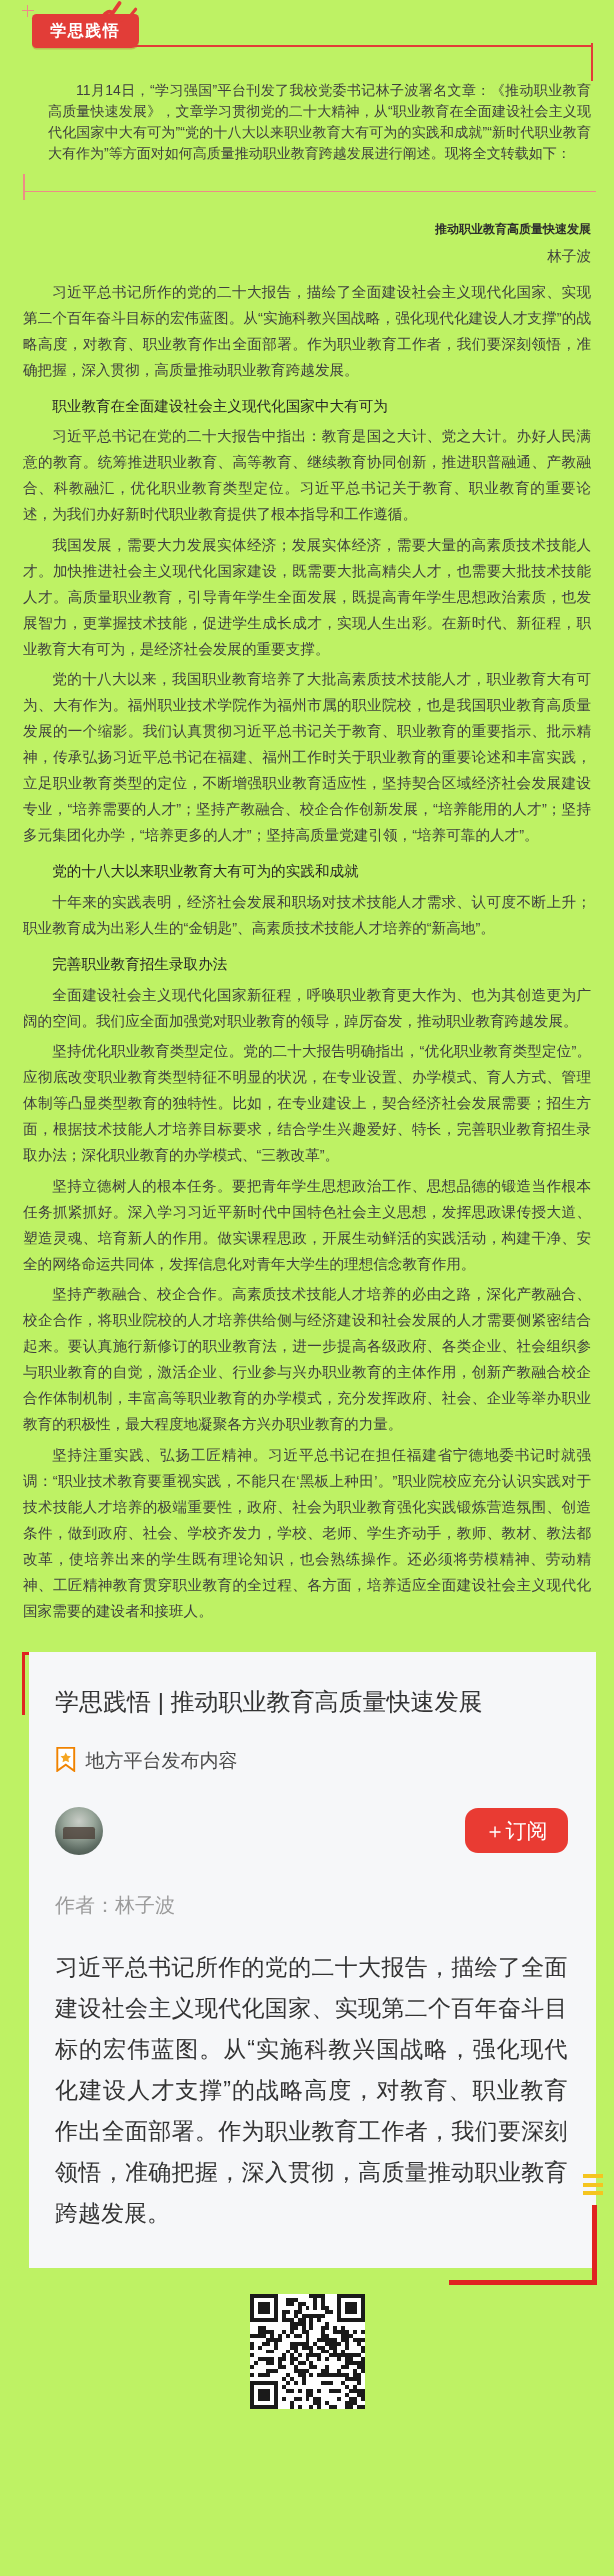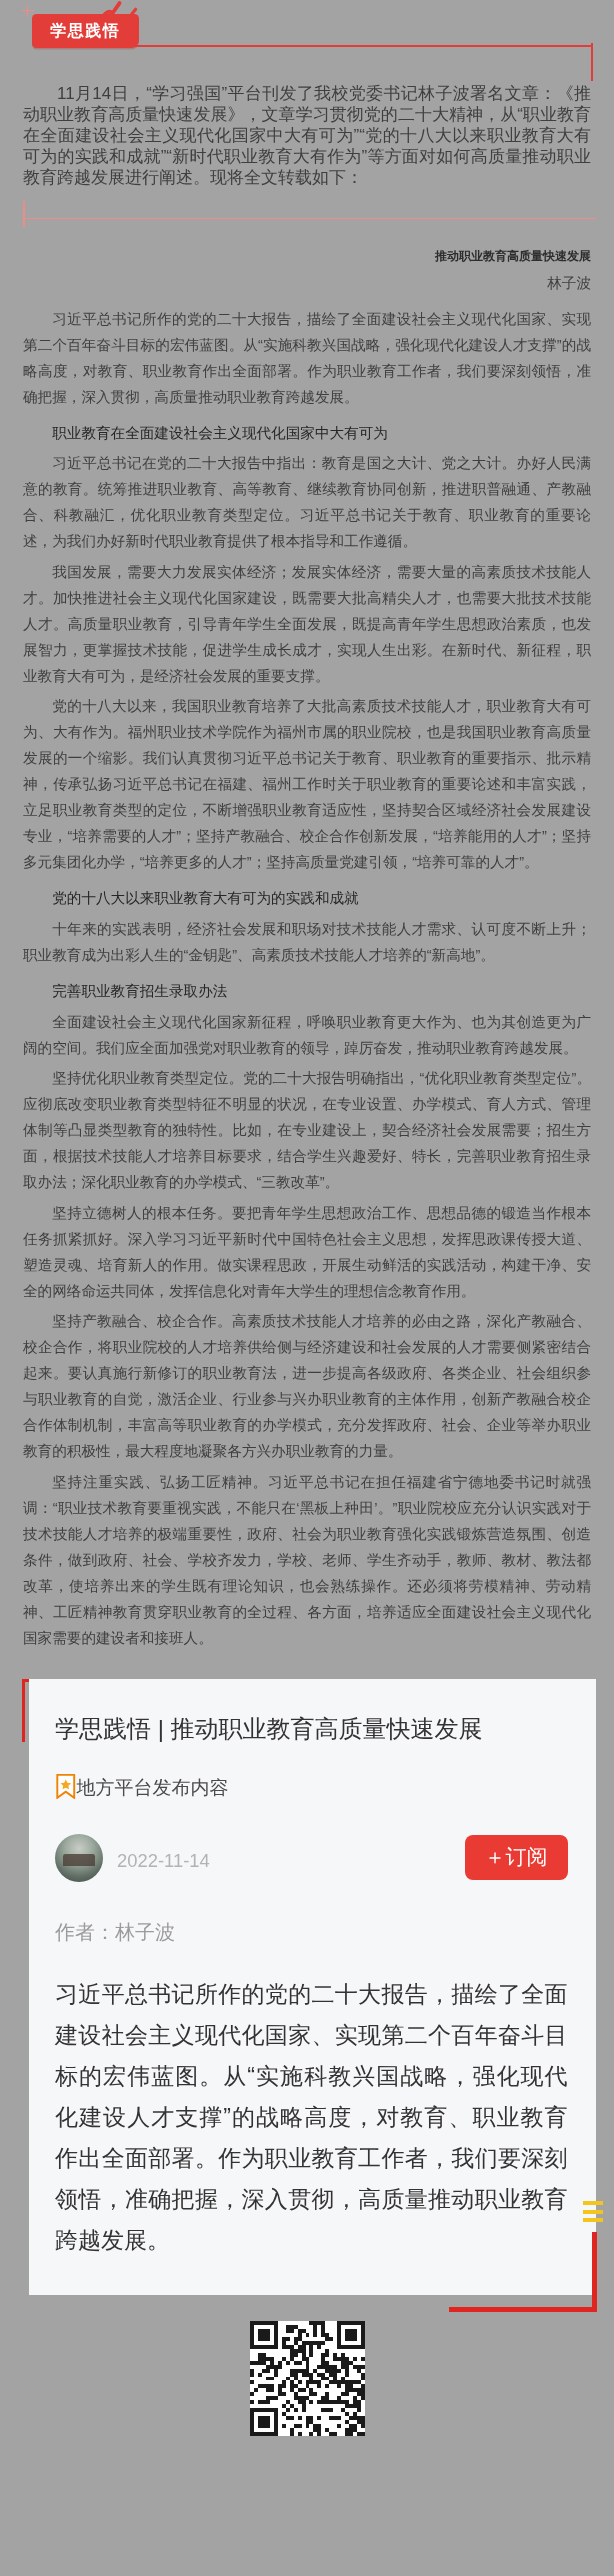--- a/index.html
+++ b/index.html
@@ -1,67 +1,67 @@
 <!DOCTYPE html>
 <html style="--accent-red: #e23d38; --light-red: #ed8d87; --corner-red: #e02420; --subscribe-red: #e93b33; --deco-yellow: #f5c51f;font-size:12.3px"><head>
 <meta charset="utf-8">
 <style>
   html,body{margin:0;padding:0;background:#ffffff;}
   body{font-family:"Liberation Sans","DejaVu Sans",sans-serif;}
-  #page{position:relative;width:614px;height:2576px;margin:0 auto;background:#a3a3a3;overflow:hidden;}
+  #page{position:relative;width:614px;height:2576px;margin:0 auto;background:#bef264;overflow:hidden;}
 
   
   .top-decor{position:relative;height:51px;}
   .plus-mark{position:absolute;left:21.5px;top:4.6px;width:12.3px;height:12.3px;}
   .plus-mark::before,.plus-mark::after{content:"";position:absolute;background:var(--light-red);}
   .plus-mark::before{left:5.4px;top:0;width:1.5px;height:12.3px;}
   .plus-mark::after{left:0;top:5.4px;width:12.3px;height:1.5px;}
   .badge{position:absolute;left:32px;top:14px;min-width:85px;height:34px;background:var(--accent-red);
          border-radius:4.6px 4.6px 7.7px 4.6px;color:#fff;font-size:16px;font-weight:bold;
          display:flex;align-items:center;justify-content:center;padding:0 10.8px;letter-spacing:1.5px;
          box-shadow:0 1.5px 0 rgba(180,30,25,.25);}
   .birds{position:absolute;left:98px;top:0px;}
   .top-line{position:absolute;left:132px;right:21.5px;top:45px;height:1.5px;background:var(--accent-red);}
   .top-line-tick{position:absolute;right:21.5px;top:43px;width:1.5px;height:38px;background:var(--accent-red);}
 
   
-  .intro{padding:15.4px 23px 0 23px;font-size:17px;line-height:21px;color:#3f3f3f;
-         text-align:justify;text-indent:2em;}
+  .intro{padding:15.4px 23px 0 23px;font-size:14px;line-height:21px;color:#3f3f3f;
+         text-align:justify;text-indent:2em;margin-left:25px;}
   .intro-divider{position:relative;margin-top:12.3px;height:23px;}
   .intro-divider .h{position:absolute;left:23px;right:18.4px;top:12.3px;height:1.5px;background:var(--light-red);}
   .intro-divider .v{position:absolute;left:23px;top:-4.6px;width:1.5px;height:26px;background:var(--light-red);}
 
   
   .article{padding:20px 23px 0 23px;}
   .article-title{font-size:12px;font-weight:bold;color:#2d2d2d;text-align:right;margin:0 0 9px 0;}
   .article-author{font-size:14.6px;color:#3f3f3f;text-align:right;margin:0 0 12.3px 0;}
   .para{font-size:14.6px;line-height:26px;color:#3f3f3f;text-align:justify;text-indent:2em;margin:0 0 4.6px 0;}
   .para.heading{font-weight:normal;color:#262626;margin-top:10px;}
 
   
   .card-wrap{position:relative;margin-top:28px;}
   .corner-tl-h{position:absolute;left:21.5px;top:0;width:198px;height:3.1px;background:var(--corner-red);}
   .corner-tl-v{position:absolute;left:21.5px;top:0;width:3.1px;height:63px;background:var(--corner-red);}
   .card{position:relative;margin-left:29px;margin-right:18.4px;background:#f6f7f9;
         padding:28px 28px 34px 26px;}
   .card-title{font-size:24px;line-height:44px;color:#333;font-weight:500;margin:0;}
   .card-tag-row{display:flex;align-items:center;margin-top:23px;}
-  .card-tag-row .tag-label{font-size:19px;color:#4a4a4a;margin-left:0;}
+  .card-tag-row .tag-label{font-size:19px;color:#4a4a4a;margin-left:9px;}
   .pub-row{display:flex;align-items:center;margin-top:32px;}
   .avatar{width:48px;height:48px;border-radius:50%;flex:0 0 48px;
           background:
             radial-gradient(circle at 50% 30%, #c9cdc7 0%, #9aa89c 35%, #5d6b62 70%, #3e4a44 100%);
           overflow:hidden;position:relative;}
   .avatar::after{content:"";position:absolute;left:7.7px;top:20px;width:32px;height:12.3px;
           background:#4c4038;border-radius:2.3px 2.3px 0 0;opacity:.8;}
   .pub-meta{margin-left:14px;flex:1;}
   .pub-name{font-size:21.5px;color:#333;}
   .pub-date{font-size:18.4px;color:#b3b3b3;margin-top:6.1px;}
   .subscribe-btn{flex:0 0 auto;background:var(--subscribe-red);color:#fff;font-size:21px;
-          border:none;border-radius:8px;padding:12.3px 20px;line-height:1;cursor:pointer;font-family:Liberation Serif, serif;}
+          border:none;border-radius:13px;padding:12.3px 20px;line-height:1;cursor:pointer;}
   .card-author{font-size:20px;color:#9b9b9b;margin-top:37px;}
   .card-body{font-size:23px;line-height:41px;color:#333;margin-top:28px;text-align:justify;}
 
   .corner-br-v{position:absolute;right:17px;bottom:-17px;width:4.6px;height:80px;background:var(--corner-red);}
   .corner-br-h{position:absolute;right:17px;bottom:-17px;width:148px;height:4.6px;background:var(--corner-red);}
   .yellow-dashes{position:absolute;right:10.8px;bottom:68px;width:20px;}
   .yellow-dashes span{display:block;height:3.8px;margin:4.6px 0;background:var(--deco-yellow);}
 
   
   .qr-section{margin-top:26px;text-align:center;}
@@ -126,21 +126,20 @@
             <path d="M3 1 h22 v30 l-11 -8 l-11 8 z" fill="#fff" stroke="#f08300" stroke-width="2.5"></path>
             <path d="M14 7 l2.1 4.3 4.7 .7 -3.4 3.3 .8 4.7 -4.2 -2.2 -4.2 2.2 .8 -4.7 -3.4 -3.3 4.7 -.7 z" fill="#f5a623"></path>
           </svg>
         </span>
         <span class="tag-label">地方平台发布内容</span>
       </div>
 
       <div class="pub-row">
         <div class="avatar"></div>
         <div class="pub-meta">
-          <div class="pub-date">2022-11-14</div>
         </div>
         <button class="subscribe-btn">＋订阅</button>
       </div>
 
       <div class="card-author">作者：林子波</div>
 
       <div class="card-body">习近平总书记所作的党的二十大报告，描绘了全面建设社会主义现代化国家、实现第二个百年奋斗目标的宏伟蓝图。从“实施科教兴国战略，强化现代化建设人才支撑”的战略高度，对教育、职业教育作出全面部署。作为职业教育工作者，我们要深刻领悟，准确把握，深入贯彻，高质量推动职业教育跨越发展。</div>
     </div>
 
     <div class="yellow-dashes">

